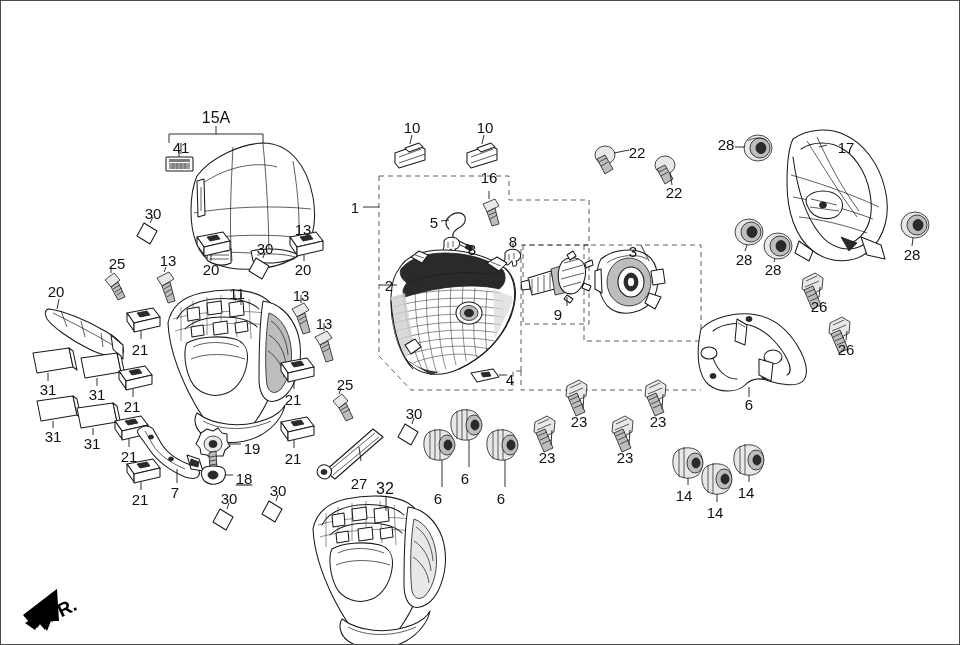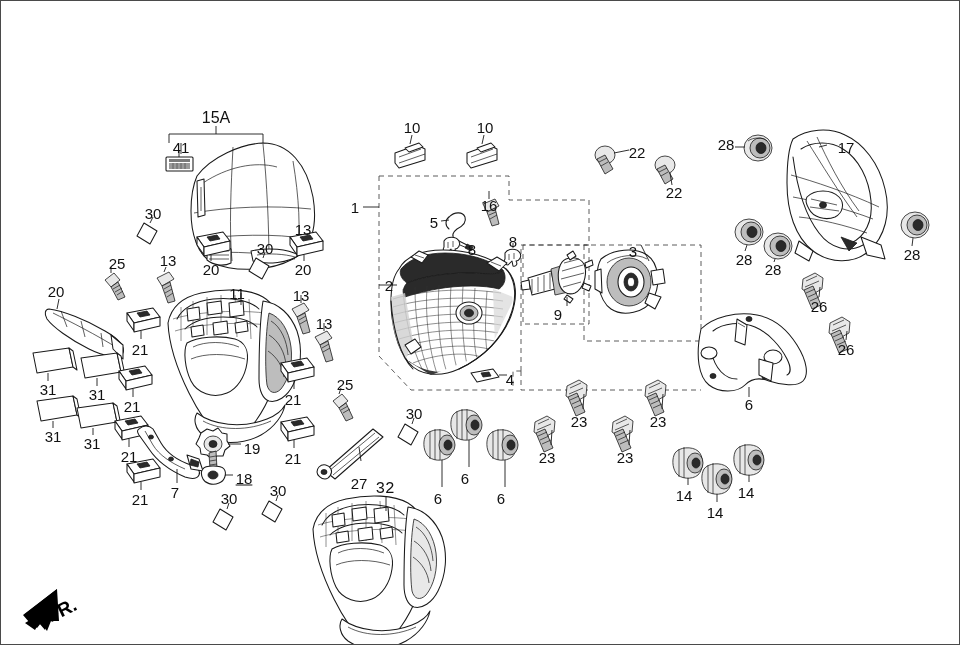--- a/index.html
+++ b/index.html
@@ -671,21 +671,21 @@
 <div class="lbl" style="left: 167px; top: 259px;">13</div>
 <div class="lbl" style="left: 210px; top: 268px;">20</div>
 <div class="lbl" style="left: 264px; top: 247px;">30</div>
 <div class="lbl" style="left: 302px; top: 268px;">20</div>
 <div class="lbl" style="left: 302px; top: 228px;">13</div>
 <div class="lbl" style="left: 354px; top: 206px;">1</div>
 <div class="lbl" style="left: 411px; top: 126px;">10</div>
 <div class="lbl" style="left: 484px; top: 126px;">10</div>
 <div class="lbl" style="left: 636px; top: 151px;">22</div>
 <div class="lbl" style="left: 673px; top: 191px;">22</div>
-<div class="lbl" style="left: 488px; top: 204px;">16</div>
+<div class="lbl" style="left: 488px; top: 176px;">16</div>
 <div class="lbl" style="left: 433px; top: 221px;">5</div>
 <div class="lbl" style="left: 471px; top: 248px;">8</div>
 <div class="lbl" style="left: 512px; top: 240px;">8</div>
 <div class="lbl" style="left: 388px; top: 284px;">2</div>
 <div class="lbl" style="left: 557px; top: 313px;">9</div>
 <div class="lbl" style="left: 632px; top: 250px;">3</div>
 <div class="lbl" style="left: 509px; top: 378px;">4</div>
 <div class="lbl" style="left: 725px; top: 143px;">28</div>
 <div class="lbl" style="left: 845px; top: 146px;">17</div>
 <div class="lbl" style="left: 743px; top: 258px;">28</div>
@@ -709,21 +709,21 @@
 <div class="lbl" style="left: 52px; top: 435px;">31</div>
 <div class="lbl" style="left: 91px; top: 442px;">31</div>
 <div class="lbl" style="left: 251px; top: 447px;">19</div>
 <div class="lbl" style="left: 243px; top: 477px; text-decoration: underline;">18</div>
 <div class="lbl" style="left: 174px; top: 491px;">7</div>
 <div class="lbl" style="left: 228px; top: 497px;">30</div>
 <div class="lbl" style="left: 277px; top: 489px;">30</div>
 <div class="lbl" style="left: 344px; top: 383px;">25</div>
 <div class="lbl" style="left: 358px; top: 482px;">27</div>
 <div class="lbl" style="left: 413px; top: 412px;">30</div>
-<div class="lbl big" style="left: 384px; top: 488px; font-family: Liberation Mono, monospace;">32</div>
+<div class="lbl big" style="left: 384px; top: 488px;">32</div>
 <div class="lbl" style="left: 437px; top: 497px;">6</div>
 <div class="lbl" style="left: 464px; top: 477px;">6</div>
 <div class="lbl" style="left: 500px; top: 497px;">6</div>
 <div class="lbl" style="left: 546px; top: 456px;">23</div>
 <div class="lbl" style="left: 578px; top: 420px;">23</div>
 <div class="lbl" style="left: 624px; top: 456px;">23</div>
 <div class="lbl" style="left: 657px; top: 420px;">23</div>
 <div class="lbl" style="left: 683px; top: 494px;">14</div>
 <div class="lbl" style="left: 714px; top: 511px;">14</div>
 <div class="lbl" style="left: 745px; top: 491px;">14</div>

